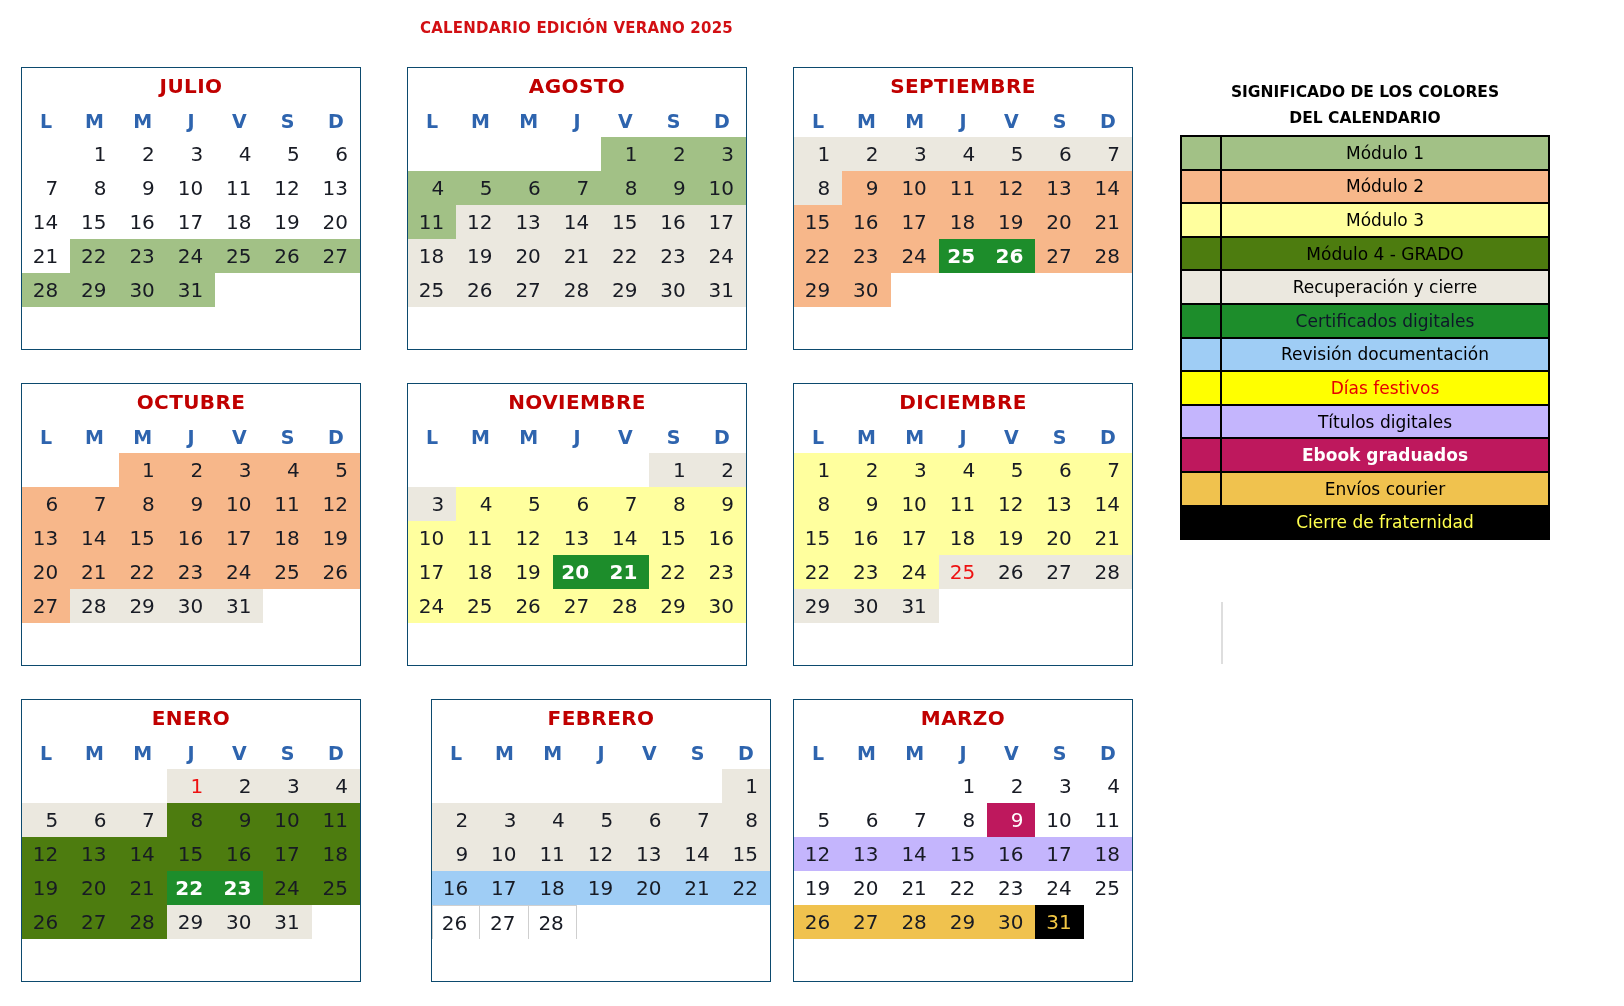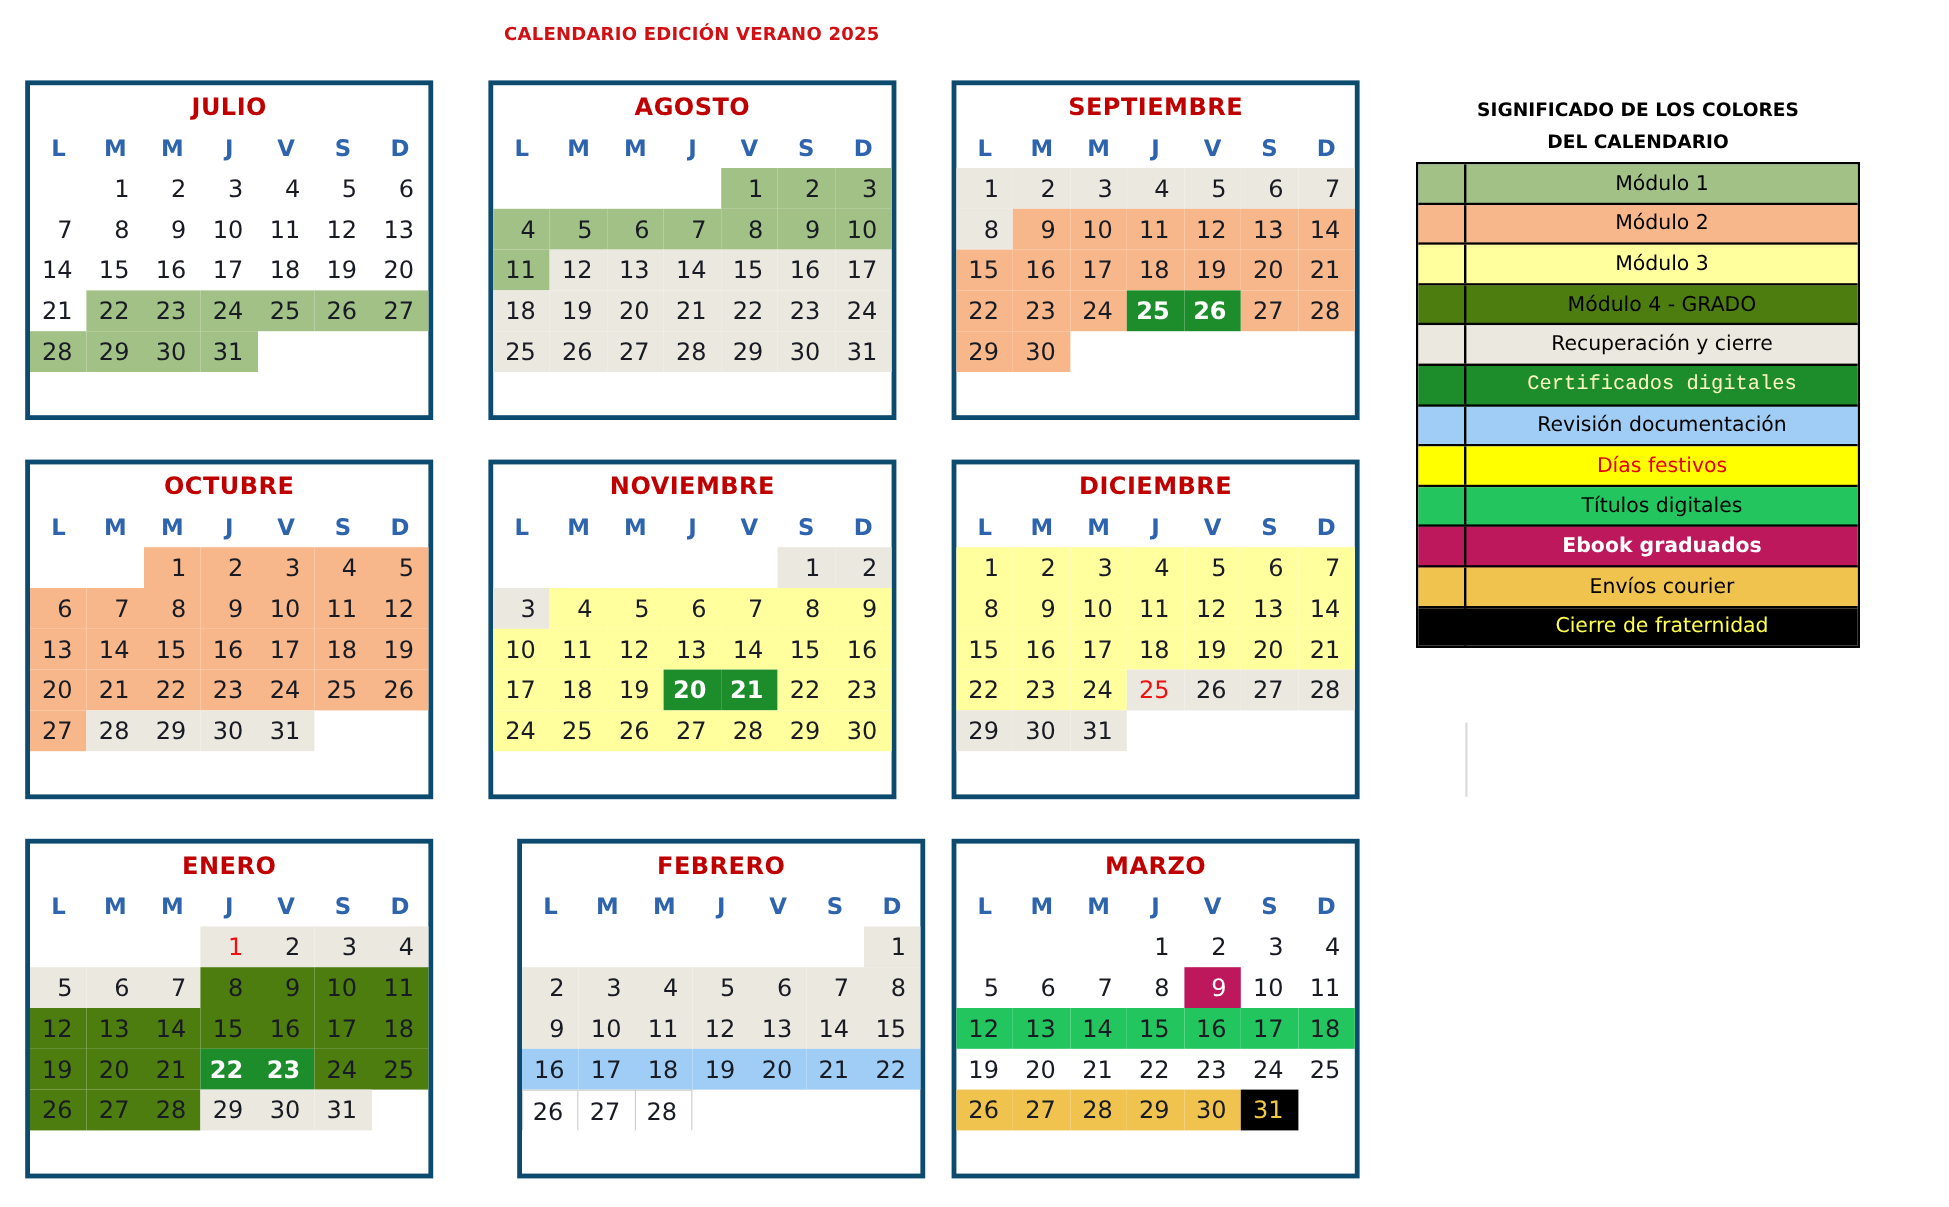--- a/index.html
+++ b/index.html
@@ -6,21 +6,21 @@
   body{
     width:1624px;height:1006px;position:relative;background:#ffffff;
     font-family:"DejaVu Sans", sans-serif;overflow:hidden;
   }
   .main-title{
     position:absolute;top:19px;left:21px;width:1111px;margin:0;
     text-align:center;font-size:15px;font-weight:bold;color:#d20f13;letter-spacing:.2px;
   }
   
   .cal{
-    position:absolute;width:340px;height:283px;border:4px solid #0c4a6e;
+    position:absolute;width:340px;height:283px;border:1px solid #0c4a6e;
     box-sizing:border-box;background:#fff;
   }
   .cal-title{
     height:36px;display:flex;align-items:center;justify-content:center;
     font-weight:bold;font-size:20px;color:#c00000;letter-spacing:.4px;
   }
   .cal-head{display:grid;grid-template-columns:repeat(7,1fr);height:33px;}
   .wd{
     display:flex;align-items:center;justify-content:center;
     color:#2e64ae;font-weight:bold;font-size:19px;
@@ -33,21 +33,21 @@
   }
   
   .m1{background:#a2c186;}
   .m2{background:#f7b78a;}
   .m3{background:#ffff9e;}
   .m4{background:#4d7c0f;justify-content:flex-end;}
   .rc{background:#ebe8df;}
   .cd{background:#1d8d2b;}
   .rd{background:#9fcdf5;}
   .df{background:#ffff00;}
-  .tdg{background:#22c55e;}
+  .tdg{background:#c4b5fd;}
   .eb{background:#be185d;}
   .ec{background:#f0c24e;}
   .cf{background:#000000;}
   .cell.cd{color:#ffffff;font-weight:bold;}
   .cell.eb{color:#ffffff;}
   .cell.cf{color:#f2c744;}
   .cell.f{color:#ee1111;}
   .cell.gl{border-right:1px solid #cfcfcf;border-top:1px solid #cfcfcf;}
   .cell.gl-first{border-left:1px solid #cfcfcf;}
   
@@ -57,21 +57,21 @@
     color:#000;margin:0;
   }
   .legend-table{margin-top:4px;border:2.5px solid #000;box-sizing:border-box;}
   .leg-row{display:flex;height:31.6px;border-bottom:2px solid #000;}
   .leg-row:last-child{border-bottom:none;}
   .leg-swatch{width:38px;border-right:2px solid #000;}
   .leg-label{
     flex:1;display:flex;align-items:center;justify-content:center;
     font-size:17px;color:#000;
   }
-  .leg-row.cd .leg-label{color:#fef9c3;font-family:Liberation Mono, monospace;}
+  .leg-row.cd .leg-label{color:#0f172a;}
   .leg-row.df .leg-label{color:#e60000;}
   .leg-row.eb .leg-label{color:#ffffff;font-weight:bold;}
   .leg-row.cf .leg-label{color:#ffff4d;}
   .artifact{position:absolute;left:1221px;top:602px;width:2px;height:62px;background:#dedede;}
 </style>
 </head>
 <body>
 
 <h1 class="main-title">CALENDARIO EDICIÓN VERANO 2025</h1>
 

